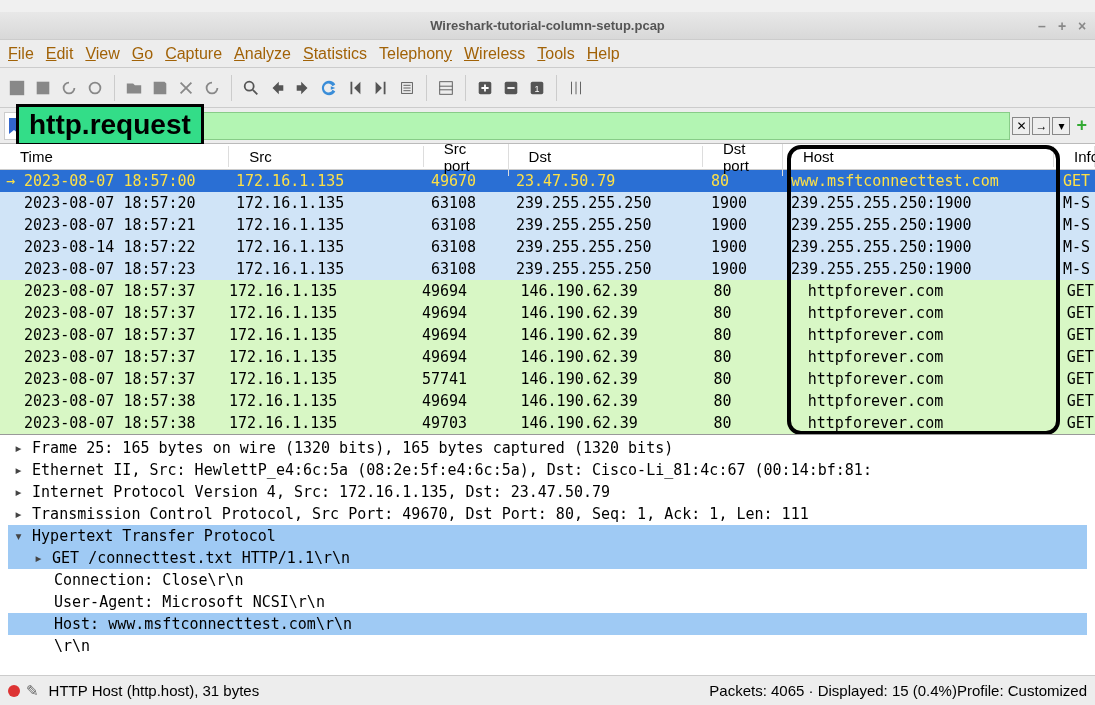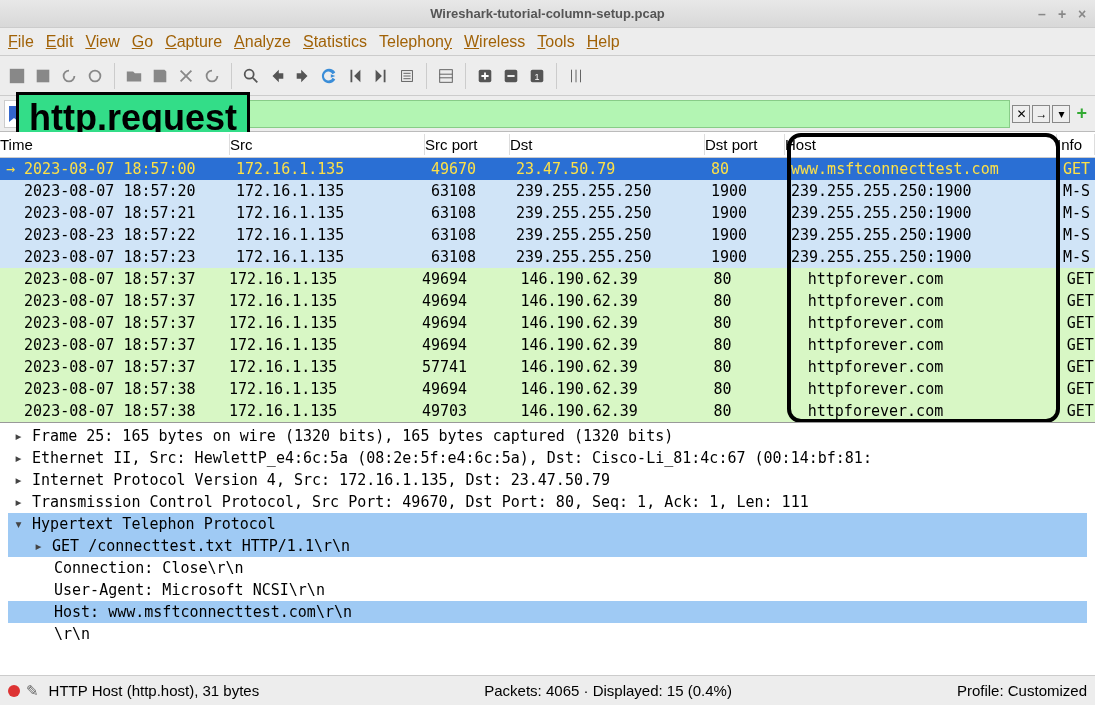--- a/index.html
+++ b/index.html
@@ -1,54 +1,54 @@
 <!DOCTYPE html>
 <html><head>
 <meta charset="utf-8">
 <style>
 * { box-sizing: border-box; margin: 0; padding: 0; }
 body { font-family: sans-serif; font-size: 13px; background: #f0f0f0; width: 1095px; height: 705px; overflow: hidden; display: flex; flex-direction: column; }
-.titlebar { height: 28px; background: linear-gradient(#e8e8e8,#d8d8d8); display: flex; align-items: center; justify-content: center; position: relative; border-bottom: 1px solid #ccc; color:#555; font-weight:bold;}
+.titlebar { height: 28px; background: linear-gradient(#e8e8e8,#d8d8d8); display: flex; align-items: center; justify-content: center; position: relative; border-bottom: 1px solid #ccc; color:#555; font-weight:bold;margin-top:12px;}
 .titlebar .buttons { position: absolute; right: 6px; display: flex; gap: 6px; }
 .titlebar .buttons span { width: 14px; height: 14px; display:inline-flex; align-items:center; justify-content:center; color:#888; font-size:14px;}
 .menubar { height: 28px; background:#ededed; display:flex; align-items:center; padding: 0 8px; gap: 12px; font-size:16px; color:#a16207; border-bottom:1px solid #ccc;}
 .menubar .u { text-decoration: underline; }
 .toolbar { height: 40px; background:#ededed; display:flex; align-items:center; padding: 0 6px; gap:4px; border-bottom:1px solid #ccc;}
 .toolbar .sep { width:1px; height:26px; background:#ccc; margin:0 4px;}
 .tbtn { width:22px; height:22px; display:flex; align-items:center; justify-content:center; color:#555;}
 .tbtn svg { width:18px; height:18px; }
 .filterbar { height:36px; background:#ededed; display:flex; align-items:center; padding:2px 4px; gap:2px; border-bottom:1px solid #bbb;}
 .bookmark { width:20px; height:28px; display:flex; align-items:center; justify-content:center; color:#3366cc; border:1px solid #ccc; background:#fff;}
 .filter-input { flex:1; height:28px; background:#b3f5b3; display:flex; align-items:center; padding-left:6px; font-family:monospace; font-size:14px; border:1px solid #8c8;}
-.filter-callout { position:absolute; font-family: Arial, sans-serif; font-size:36px; font-weight:bold; background:#33dd88; border:3px solid #000; padding:2px 10px;}
+.filter-callout { position:absolute; font-family: Arial, sans-serif; font-size:28px; font-weight:bold; background:#33dd88; border:3px solid #000; padding:2px 10px;}
 .filter-end { display:flex; align-items:center; gap:2px;}
 .filter-end .box { width:18px; height:18px; border:1px solid #888; display:flex; align-items:center; justify-content:center; font-size:12px; background:#eee;}
 .packet-list { flex:0 0 auto; background:#fff; font-family: monospace; font-size:15px; overflow:hidden;}
 .plist-head { display:flex; background:#fff; border-bottom:1px solid #ccc; height:26px; align-items:center; font-family:sans-serif; font-size:15px;}
-.plist-head div { border-right:1px solid #ddd; padding:2px 0;}
+.plist-head div { border-right:1px solid #ddd; padding:2px 20px;}
 .c-time{width:230px;} .c-src{width:195px;} .c-sport{width:85px;} .c-dst{width:195px;} .c-dport{width:80px;} .c-host{width:272px;} .c-info{width:38px;}
 .plist-body { }
 .prow { display:flex; height:22px; align-items:center; white-space:pre;}
 .prow div { padding:0 6px; overflow:hidden;}
 .prow.sel { background:#2a6fd4; color:#fde047;}
 .prow.blue { background:#d0e4f7;}
 .prow.green { background:#d8f7c5;gap:24px;}
 .host-highlight { position:absolute; border:4px solid #000; border-radius:14px; pointer-events:none;}
 .details { flex:1; background:#fff; font-family:monospace; font-size:15px; overflow:hidden; border-top:1px solid #999; padding:2px 8px;}
 .drow { padding:0 6px; height:22px; display:flex; align-items:center; white-space:pre;}
 .drow.sel { background:#9fcaf4;}
 .drow.sel2 { background:#9fcaf4;}
 .tri::before { content:"▸ "; color:#444;}
 .tri.open::before { content:"▾ "; color:#444;}
 .indent1 { padding-left:26px;}
 .indent2 { padding-left:46px;}
 .statusbar { height:30px; background:#ededed; border-top:1px solid #ccc; display:flex; align-items:center; padding:0 8px; font-size:15px;}
 .statusbar .dot { width:12px; height:12px; border-radius:50%; background:#d33; margin-right:6px;}
 .statusbar .pen { margin-right:10px; color:#666;}
-.statusbar .mid { flex:1; text-align:center;}
+.statusbar .mid { flex:1; text-align:right;}
 </style>
 </head>
 <body>
 
 <div class="titlebar">
   <span>Wireshark-tutorial-column-setup.pcap</span>
   <div class="buttons">
     <span>–</span>
     <span>+</span>
     <span>×</span>
@@ -209,39 +209,39 @@
     <div class="c-sport">Src port</div>
     <div class="c-dst">Dst</div>
     <div class="c-dport">Dst port</div>
     <div class="c-host">Host</div>
     <div class="c-info">Info</div>
   </div>
   <div class="plist-body" id="plist-body">
       <div class="prow sel"><div class="c-time">→ 2023-08-07 18:57:00</div><div class="c-src">172.16.1.135</div><div class="c-sport">49670</div><div class="c-dst">23.47.50.79</div><div class="c-dport">80</div><div class="c-host">www.msftconnecttest.com</div><div class="c-info">GET</div></div>
       <div class="prow blue"><div class="c-time">  2023-08-07 18:57:20</div><div class="c-src">172.16.1.135</div><div class="c-sport">63108</div><div class="c-dst">239.255.255.250</div><div class="c-dport">1900</div><div class="c-host">239.255.255.250:1900</div><div class="c-info">M-S</div></div>
       <div class="prow blue"><div class="c-time">  2023-08-07 18:57:21</div><div class="c-src">172.16.1.135</div><div class="c-sport">63108</div><div class="c-dst">239.255.255.250</div><div class="c-dport">1900</div><div class="c-host">239.255.255.250:1900</div><div class="c-info">M-S</div></div>
-      <div class="prow blue"><div class="c-time">  2023-08-23 18:57:22</div><div class="c-src">172.16.1.135</div><div class="c-sport">63108</div><div class="c-dst">239.255.255.250</div><div class="c-dport">1900</div><div class="c-host">239.255.255.250:1900</div><div class="c-info">M-S</div></div>
+      <div class="prow blue"><div class="c-time">  2023-08-14 18:57:22</div><div class="c-src">172.16.1.135</div><div class="c-sport">63108</div><div class="c-dst">239.255.255.250</div><div class="c-dport">1900</div><div class="c-host">239.255.255.250:1900</div><div class="c-info">M-S</div></div>
       <div class="prow blue"><div class="c-time">  2023-08-07 18:57:23</div><div class="c-src">172.16.1.135</div><div class="c-sport">63108</div><div class="c-dst">239.255.255.250</div><div class="c-dport">1900</div><div class="c-host">239.255.255.250:1900</div><div class="c-info">M-S</div></div>
       <div class="prow green"><div class="c-time">  2023-08-07 18:57:37</div><div class="c-src">172.16.1.135</div><div class="c-sport">49694</div><div class="c-dst">146.190.62.39</div><div class="c-dport">80</div><div class="c-host">httpforever.com</div><div class="c-info">GET</div></div>
       <div class="prow green"><div class="c-time">  2023-08-07 18:57:37</div><div class="c-src">172.16.1.135</div><div class="c-sport">49694</div><div class="c-dst">146.190.62.39</div><div class="c-dport">80</div><div class="c-host">httpforever.com</div><div class="c-info">GET</div></div>
       <div class="prow green"><div class="c-time">  2023-08-07 18:57:37</div><div class="c-src">172.16.1.135</div><div class="c-sport">49694</div><div class="c-dst">146.190.62.39</div><div class="c-dport">80</div><div class="c-host">httpforever.com</div><div class="c-info">GET</div></div>
       <div class="prow green"><div class="c-time">  2023-08-07 18:57:37</div><div class="c-src">172.16.1.135</div><div class="c-sport">49694</div><div class="c-dst">146.190.62.39</div><div class="c-dport">80</div><div class="c-host">httpforever.com</div><div class="c-info">GET</div></div>
       <div class="prow green"><div class="c-time">  2023-08-07 18:57:37</div><div class="c-src">172.16.1.135</div><div class="c-sport">57741</div><div class="c-dst">146.190.62.39</div><div class="c-dport">80</div><div class="c-host">httpforever.com</div><div class="c-info">GET</div></div>
       <div class="prow green"><div class="c-time">  2023-08-07 18:57:38</div><div class="c-src">172.16.1.135</div><div class="c-sport">49694</div><div class="c-dst">146.190.62.39</div><div class="c-dport">80</div><div class="c-host">httpforever.com</div><div class="c-info">GET</div></div>
       <div class="prow green"><div class="c-time">  2023-08-07 18:57:38</div><div class="c-src">172.16.1.135</div><div class="c-sport">49703</div><div class="c-dst">146.190.62.39</div><div class="c-dport">80</div><div class="c-host">httpforever.com</div><div class="c-info">GET</div></div>
     </div>
   <div class="host-highlight" style="left:787px; top:1px; width:273px; height:290px;"></div>
 </div>
 
 <div class="details">
   <div class="drow tri"><span>Frame 25: 165 bytes on wire (1320 bits), 165 bytes captured (1320 bits)</span></div>
   <div class="drow tri"><span>Ethernet II, Src: HewlettP_e4:6c:5a (08:2e:5f:e4:6c:5a), Dst: Cisco-Li_81:4c:67 (00:14:bf:81:</span></div>
   <div class="drow tri"><span>Internet Protocol Version 4, Src: 172.16.1.135, Dst: 23.47.50.79</span></div>
   <div class="drow tri"><span>Transmission Control Protocol, Src Port: 49670, Dst Port: 80, Seq: 1, Ack: 1, Len: 111</span></div>
-  <div class="drow tri open sel"><span>Hypertext Telephon Protocol</span></div>
+  <div class="drow tri open sel"><span>Hypertext Transfer Protocol</span></div>
   <div class="drow tri indent1 sel"><span>GET /connecttest.txt HTTP/1.1\r\n</span></div>
   <div class="drow indent2"><span>Connection: Close\r\n</span></div>
   <div class="drow indent2"><span>User-Agent: Microsoft NCSI\r\n</span></div>
   <div class="drow indent2 sel2"><span>Host: www.msftconnecttest.com\r\n</span></div>
   <div class="drow indent2"><span>\r\n</span></div>
 </div>
 
 <div class="statusbar">
   <div class="dot"></div>
   <div class="pen">✎</div>

